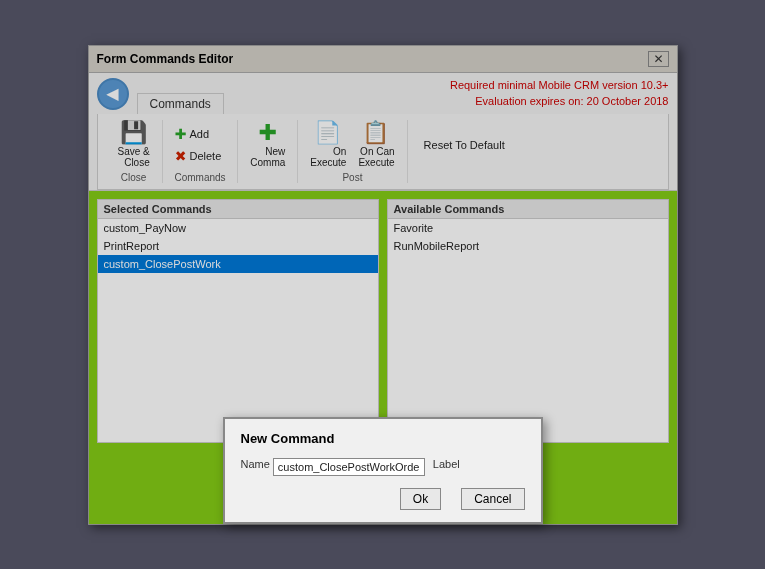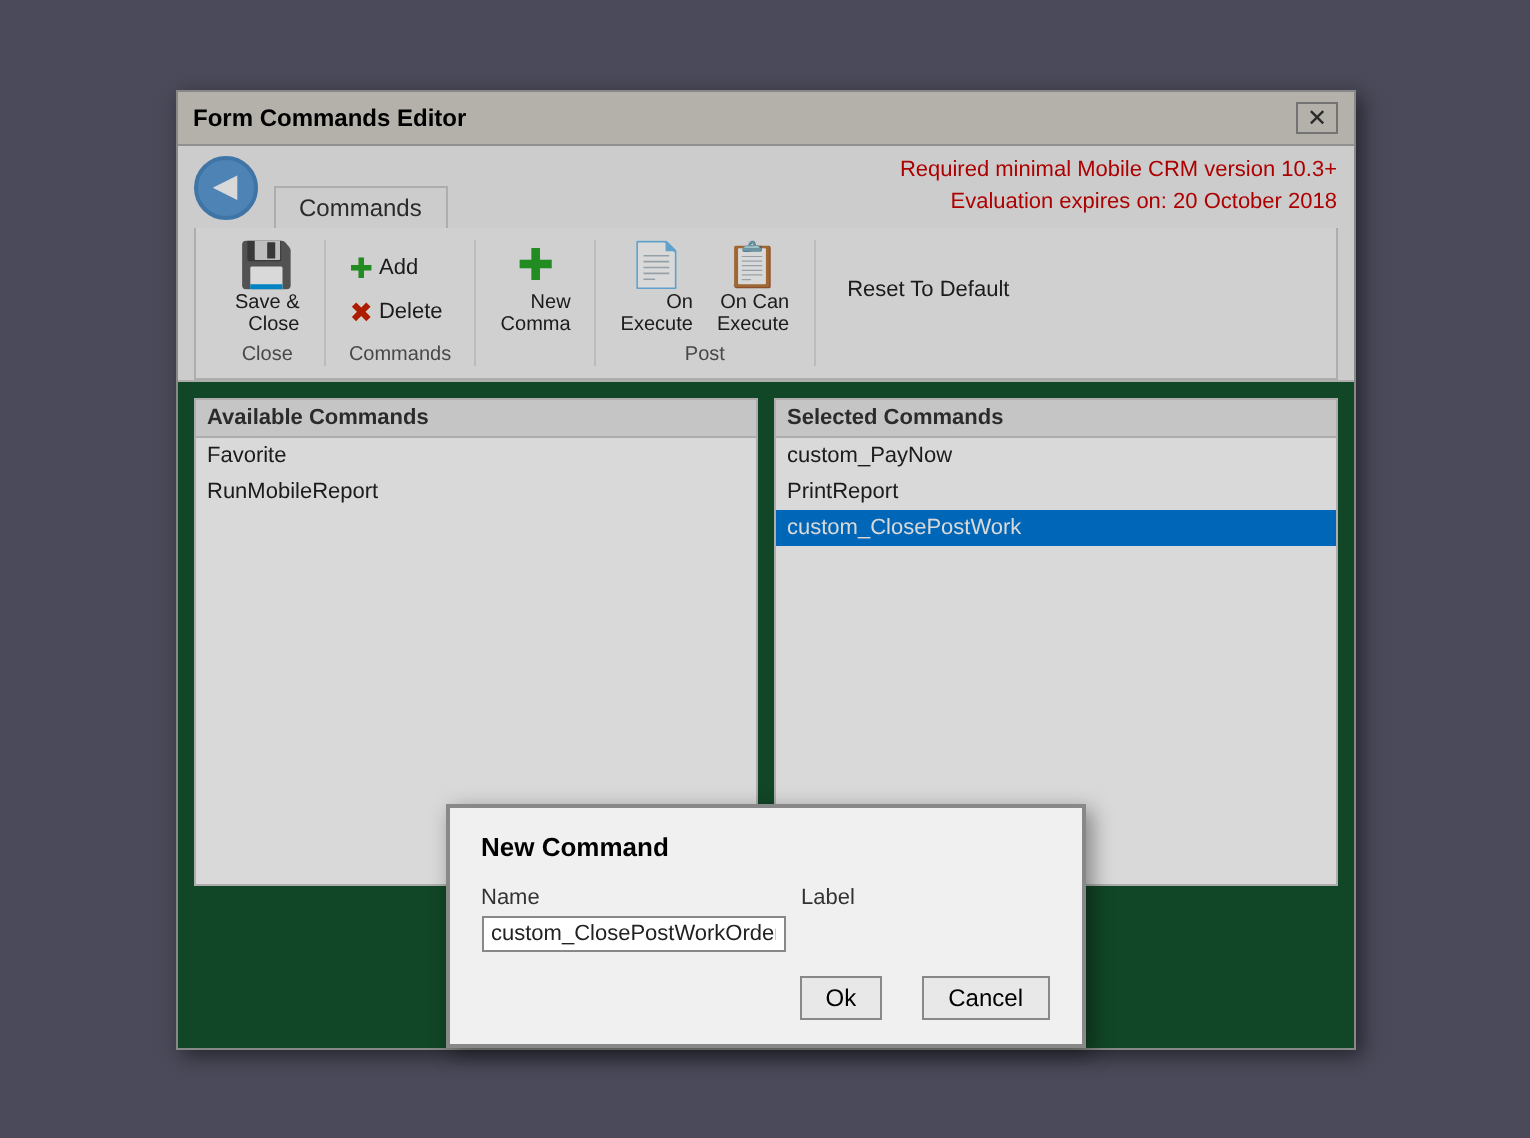--- a/index.html
+++ b/index.html
@@ -7,21 +7,21 @@
       background: #4a4a5a;
       font-family: 'Segoe UI', Tahoma, Arial, sans-serif;
       font-size: 12px;
       width: 765px;
       height: 569px;
       display: flex;
       align-items: center;
       justify-content: center;
     }
     .window {
-      background: #14532d;
+      background: #84cc16;
       border: 1px solid #888;
       width: 590px;
       min-height: 480px;
       box-shadow: 3px 3px 10px rgba(0,0,0,0.5);
       position: relative;
     }
     .title-bar {
       background: #d4d0c8;
       padding: 5px 8px;
       display: flex;
@@ -224,21 +224,21 @@
       color: #000;
       margin-bottom: 12px;
     }
     .modal-fields {
       display: flex;
       gap: 8px;
       margin-bottom: 12px;
     }
     .modal-field {
       display: flex;
-      flex-direction: column;
+      flex-direction: row;
       gap: 3px;
       flex: 1;
     }
     .modal-field label {
       font-size: 11px;
       color: #333;
     }
     .modal-field input {
       font-size: 11px;
       padding: 2px 4px;
@@ -347,33 +347,33 @@
           <button class="reset-btn">Reset To Default</button>
         </div>
         <div class="ribbon-group-label" style="visibility:hidden">-</div>
       </div>
     </div>
   </div>
 
   <div class="main-content">
 
     <div class="panel">
-      <div class="panel-header">Available Commands</div>
-      <ul class="panel-list">
-        <li class="list-item">Favorite</li>
-        <li class="list-item">RunMobileReport</li>
-      </ul>
-    </div>
-
-    <div class="panel">
       <div class="panel-header">Selected Commands</div>
       <ul class="panel-list">
         <li class="list-item">custom_PayNow</li>
         <li class="list-item">PrintReport</li>
         <li class="list-item selected">custom_ClosePostWork</li>
+      </ul>
+    </div>
+
+    <div class="panel">
+      <div class="panel-header">Available Commands</div>
+      <ul class="panel-list">
+        <li class="list-item">Favorite</li>
+        <li class="list-item">RunMobileReport</li>
       </ul>
     </div>
   </div>
 
   <div class="modal-overlay">
     <div class="modal">
       <div class="modal-title">New Command</div>
       <div class="modal-fields">
         <div class="modal-field">
           <label>Name</label>

